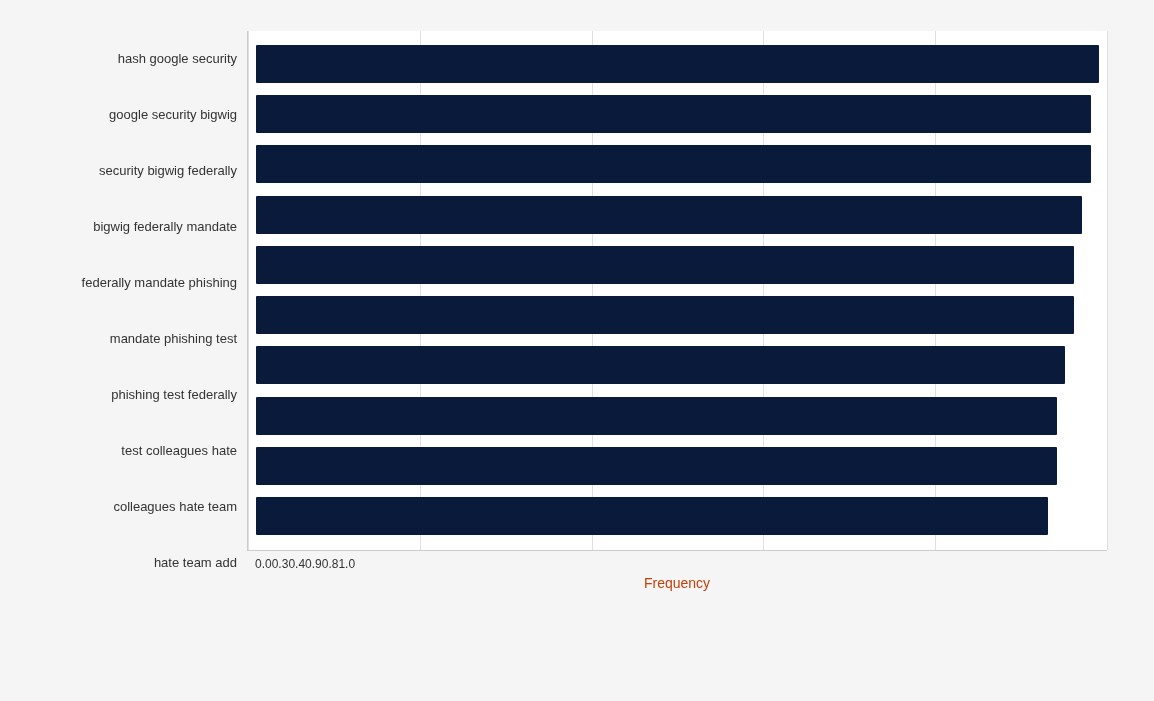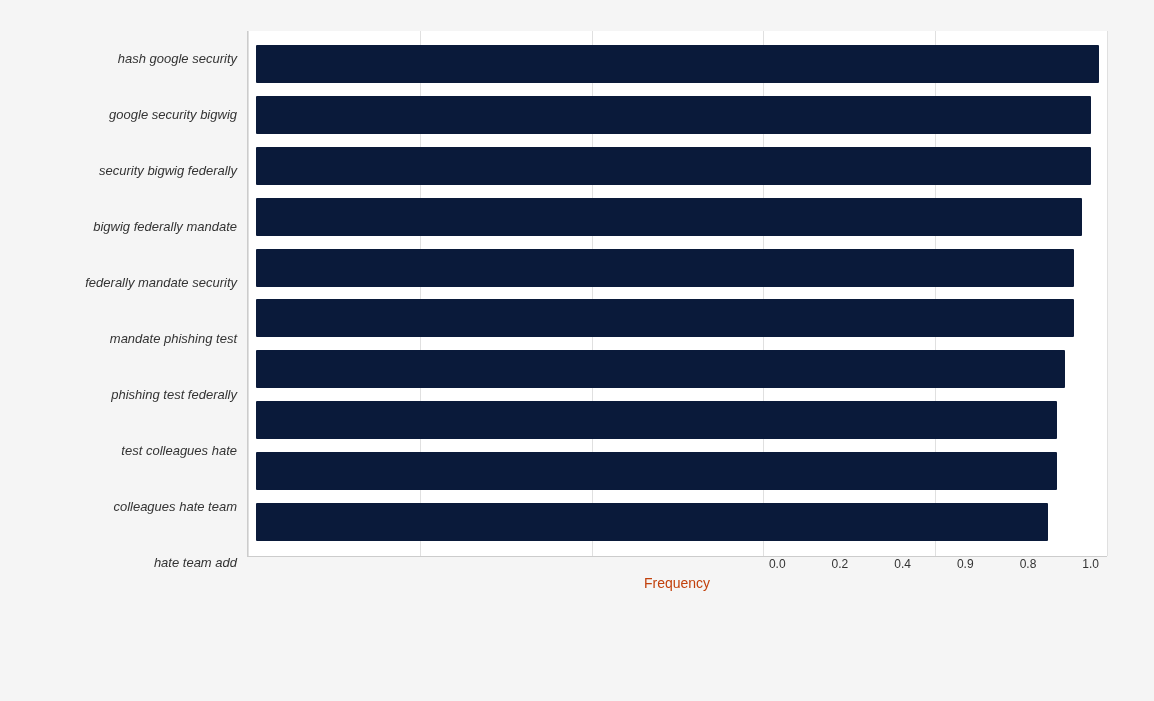--- a/index.html
+++ b/index.html
@@ -38,21 +38,20 @@
       align-items: flex-end;
       padding-right: 10px;
       width: 200px;
       flex-shrink: 0;
     }
     .y-label {
       font-size: 13px;
       color: #333;
       line-height: 1.2;
       text-align: right;
-      font-style: italic;
     }
     .bars-and-x {
       display: flex;
       flex-direction: column;
       flex: 1;
     }
     .bars-wrapper {
       flex: 1;
       display: flex;
       flex-direction: column;
@@ -83,23 +82,22 @@
       z-index: 1;
     }
     .bar {
       height: 38px;
       background: #0a1a3a;
       border-radius: 1px;
     }
     .x-axis-labels {
       display: flex;
       flex-direction: row;
-      justify-content: flex-end;
-      padding: 0 8px 0 8px;
-      gap: 46px;
+      justify-content: flex-start;
+      padding: 6px 8px 0 8px;
     }
     .x-label {
       font-size: 12px;
       color: #333;
     }
     .x-axis-title {
       text-align: center;
       font-size: 14px;
       color: #c2410c;
       margin-top: 4px;
@@ -108,21 +106,21 @@
 </head>
 <body>
 
 <div class="chart-container">
   <div class="chart-area">
     <div class="y-axis-labels" id="y-labels">
         <div class="y-label">hash google security</div>
         <div class="y-label">google security bigwig</div>
         <div class="y-label">security bigwig federally</div>
         <div class="y-label">bigwig federally mandate</div>
-        <div class="y-label">federally mandate security</div>
+        <div class="y-label">federally mandate phishing</div>
         <div class="y-label">mandate phishing test</div>
         <div class="y-label">phishing test federally</div>
         <div class="y-label">test colleagues hate</div>
         <div class="y-label">colleagues hate team</div>
         <div class="y-label">hate team add</div>
       </div>
     <div class="bars-and-x">
       <div class="bars-wrapper" id="bars-wrapper">
 
       <div class="grid-lines">
@@ -159,21 +157,21 @@
           </div>
           <div class="bar-row">
             <div class="bar" style="width: 95%; background: rgb(10, 26, 58);"></div>
           </div>
           <div class="bar-row">
             <div class="bar" style="width: 94%; background: rgb(10, 26, 58);"></div>
           </div>
         </div>
       <div class="x-axis-labels" id="x-labels">
           <span class="x-label">0.0</span>
-          <span class="x-label">0.2</span>
+          <span class="x-label">0.3</span>
           <span class="x-label">0.4</span>
           <span class="x-label">0.9</span>
           <span class="x-label">0.8</span>
           <span class="x-label">1.0</span>
         </div>
       <div class="x-axis-title">Frequency</div>
     </div>
   </div>
 </div>
 

